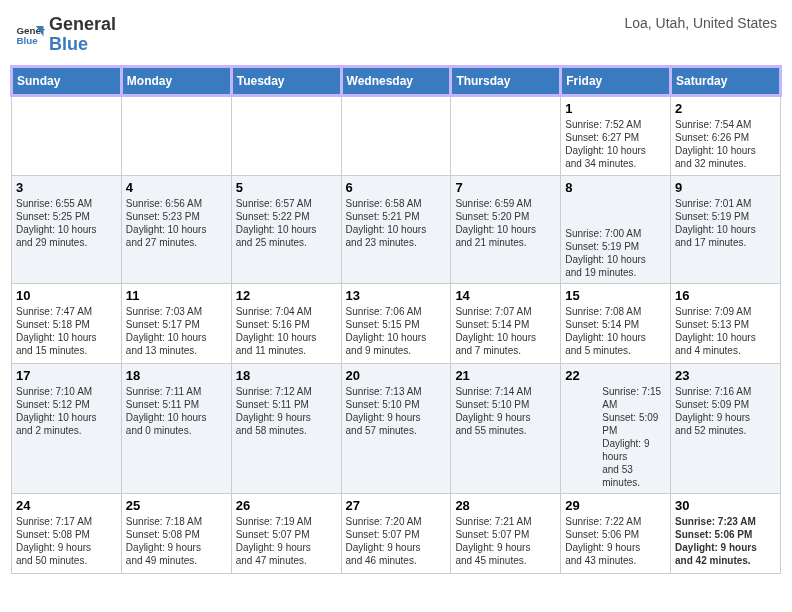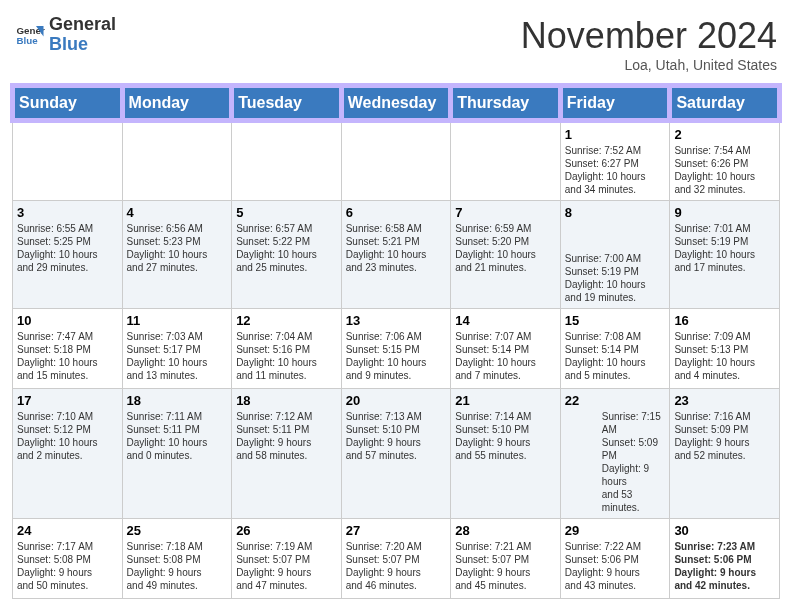--- a/index.html
+++ b/index.html
@@ -45,23 +45,23 @@
     .calendar {
       width: 100%;
       border-collapse: collapse;
       font-size: 11px;
     }
     .calendar thead tr th {
       background-color: #3a7abf;
       color: #fff;
       padding: 6px 4px;
       text-align: left;
-      font-size: 16px;
+      font-size: 12px;
       font-weight: bold;
-      border: 5px solid #c4b5fd;
+      border: 3px solid #c4b5fd;
     }
     .calendar tbody tr td {
       border: 1px solid #ccc;
       vertical-align: top;
       padding: 4px;
       width: calc(100% / 7);
       height: 80px;
       background: #fff;
     }
     .calendar tbody tr:nth-child(even) td {
@@ -91,21 +91,20 @@
       <text x="2" y="18" font-size="13" font-weight="bold" fill="#333">General</text>
       <text x="2" y="32" font-size="13" font-weight="bold" fill="#3a7abf">Blue</text>
       <polygon points="28,8 38,8 38,22" fill="#3a7abf"></polygon>
     </svg>
     <div class="logo-text">
       <span style="color:#333;">General</span>
       <span style="color:#3a7abf;">Blue</span>
     </div>
   </div>
   <div class="title-block">
-    <div class="month-title">November 2024</div>
     <div class="location">Loa, Utah, United States</div>
   </div>
 </div>
 
 <table class="calendar">
   <thead>
     <tr id="weekday-header">
         <th>Sunday</th>
         <th>Monday</th>
         <th>Tuesday</th>

